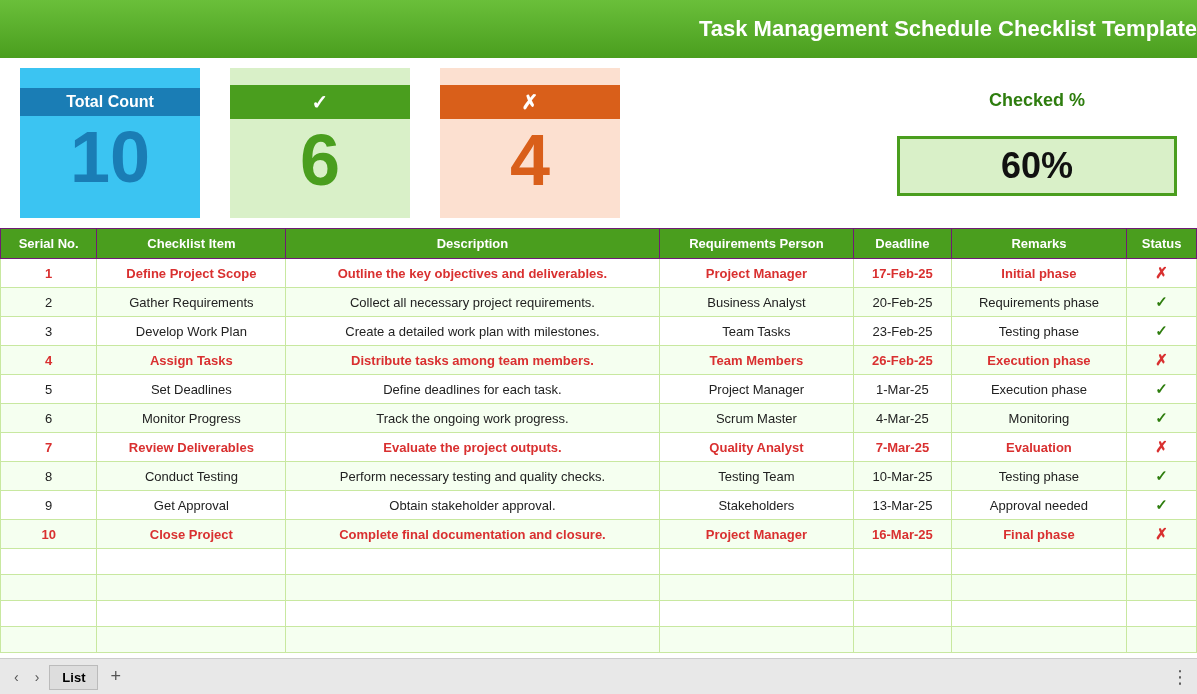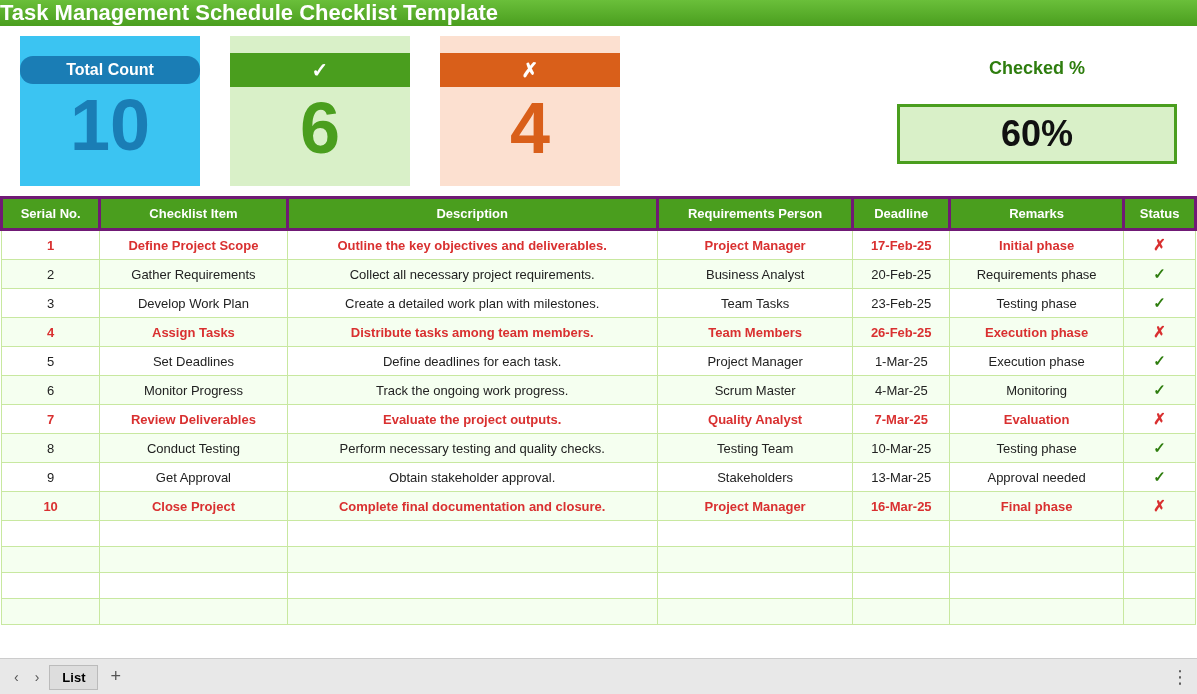--- a/index.html
+++ b/index.html
@@ -2,22 +2,22 @@
 <html><head>
   <meta charset="utf-8">
   <style>
     * { margin: 0; padding: 0; box-sizing: border-box; }
     body { font-family: Arial, sans-serif; background: #f0f0f0; width: 1197px; height: 694px; overflow: hidden; display: flex; flex-direction: column; }
 
     
     .header-bar {
       background: linear-gradient(to bottom, #6abf3a, #4a9e1e);
       color: white;
-      text-align: left;
-      padding: 0 0;
+      text-align: right;
+      padding: 16px 0;
       font-size: 22px;
       font-weight: bold;
     }
 
     
     .stats-row {
       display: flex;
       align-items: center;
       background: #fff;
       padding: 10px 20px;
@@ -34,21 +34,20 @@
       justify-content: center;
     }
     .stat-box-total .label {
       background: #1a7db5;
       color: white;
       font-weight: bold;
       font-size: 16px;
       width: 100%;
       text-align: center;
       padding: 5px 12px;
-      border-radius: 13px;
     }
     .stat-box-total .value {
       color: #1a7db5;
       font-size: 72px;
       font-weight: bold;
     }
 
     .stat-box-checked {
       background: #d9f0c8;
       width: 180px;
@@ -134,21 +133,21 @@
       width: 100%;
       border-collapse: collapse;
       font-size: 13px;
     }
 
     thead tr th {
       background: #4a9e1e;
       color: white;
       font-weight: bold;
       padding: 7px 6px;
-      border: 3px solid #701a75;
+      border: 1px solid #701a75;
       text-align: center;
     }
 
     tbody tr td {
       padding: 5px 6px;
       border: 1px solid #c8e8a0;
       text-align: center;
       color: #222;
     }
 

